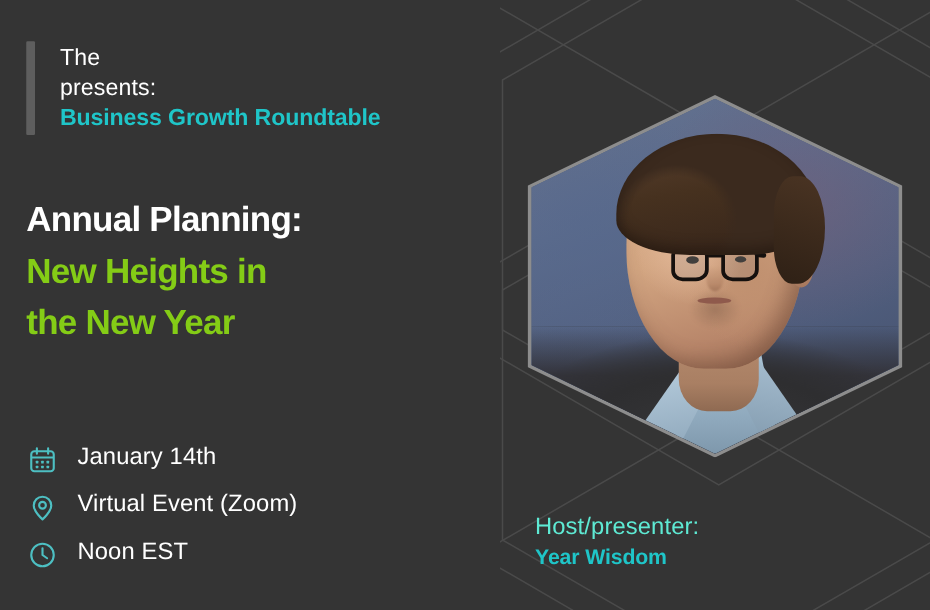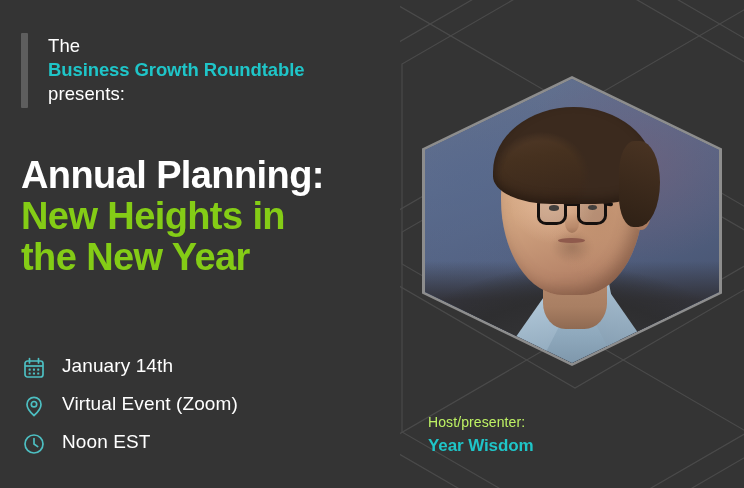--- a/index.html
+++ b/index.html
@@ -59,21 +59,21 @@
     letter-spacing: -0.1px;
   }
 
   .headline {
     position: absolute;
     left: 21px;
     top: 155px;
     width: 360px;
   }
   .headline-line {
-    font-size: 38px;
+    font-size: 28px;
     line-height: 41px;
     font-weight: 700;
     letter-spacing: -0.6px;
     white-space: nowrap;
   }
   .headline-line.white { color: #ffffff; }
   .headline-line.pink  { color: #84cc16; }
 
   .details {
     position: absolute;
@@ -299,23 +299,23 @@
     filter: blur(1.4px);
   }
 
   
   .host-block {
     position: absolute;
     left: 28px;
     top: 410px;
   }
   .host-label {
-    font-size: 14px;
+    font-size: 19px;
     line-height: 24px;
-    color: #bef264;
+    color: #5eead4;
     letter-spacing: 0.1px;
     white-space: nowrap;
   }
   .host-name {
     font-size: 17px;
     line-height: 24px;
     color: #1fc5c8;
     font-weight: 700;
     letter-spacing: -0.1px;
     white-space: nowrap;
@@ -325,22 +325,22 @@
 <body>
 
 <div class="stage">
 
   <div class="left-panel">
 
     <div class="eyebrow-block">
       <div class="accent-bar"></div>
       <div class="eyebrow-lines">
         <div class="eyebrow-line">The</div>
+        <div class="eyebrow-line">presents:</div>
         <div class="eyebrow-line brand">Business Growth Roundtable</div>
-        <div class="eyebrow-line">presents:</div>
       </div>
     </div>
 
     <div class="headline">
       <div class="headline-line white">Annual Planning:</div>
       <div class="headline-line pink">New Heights in</div>
       <div class="headline-line pink">the New Year</div>
     </div>
 
     <div class="details">

